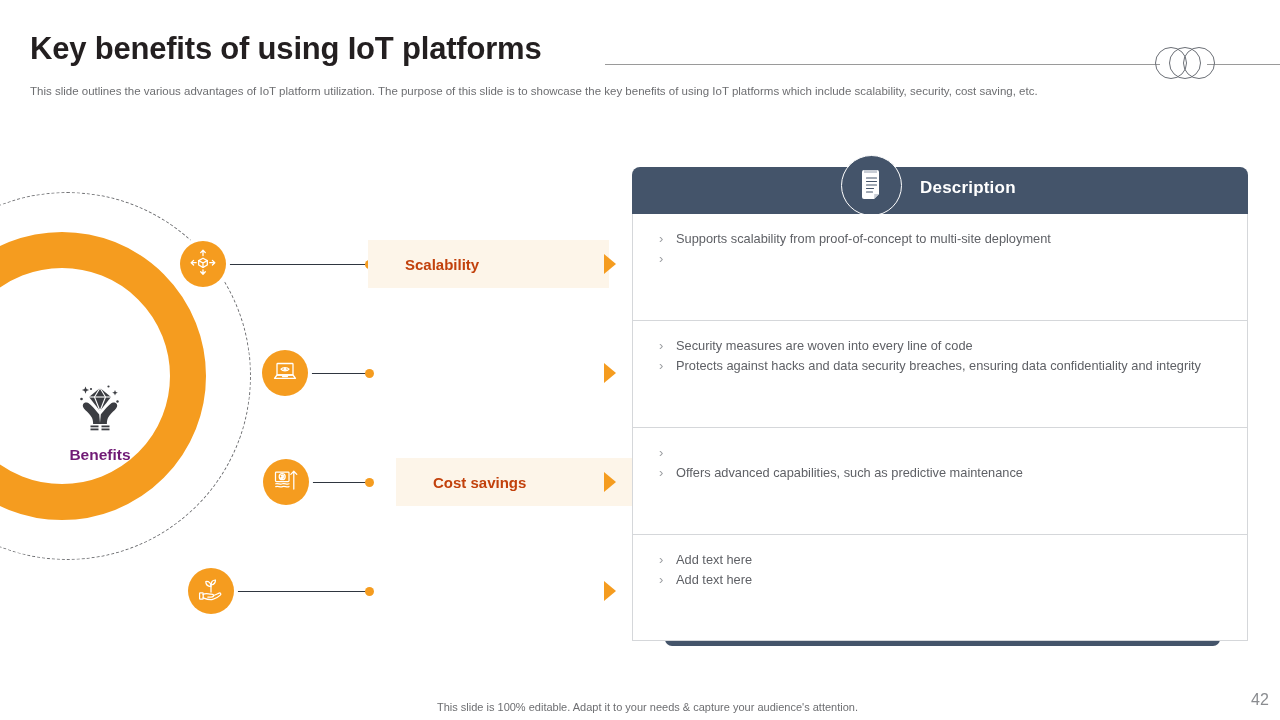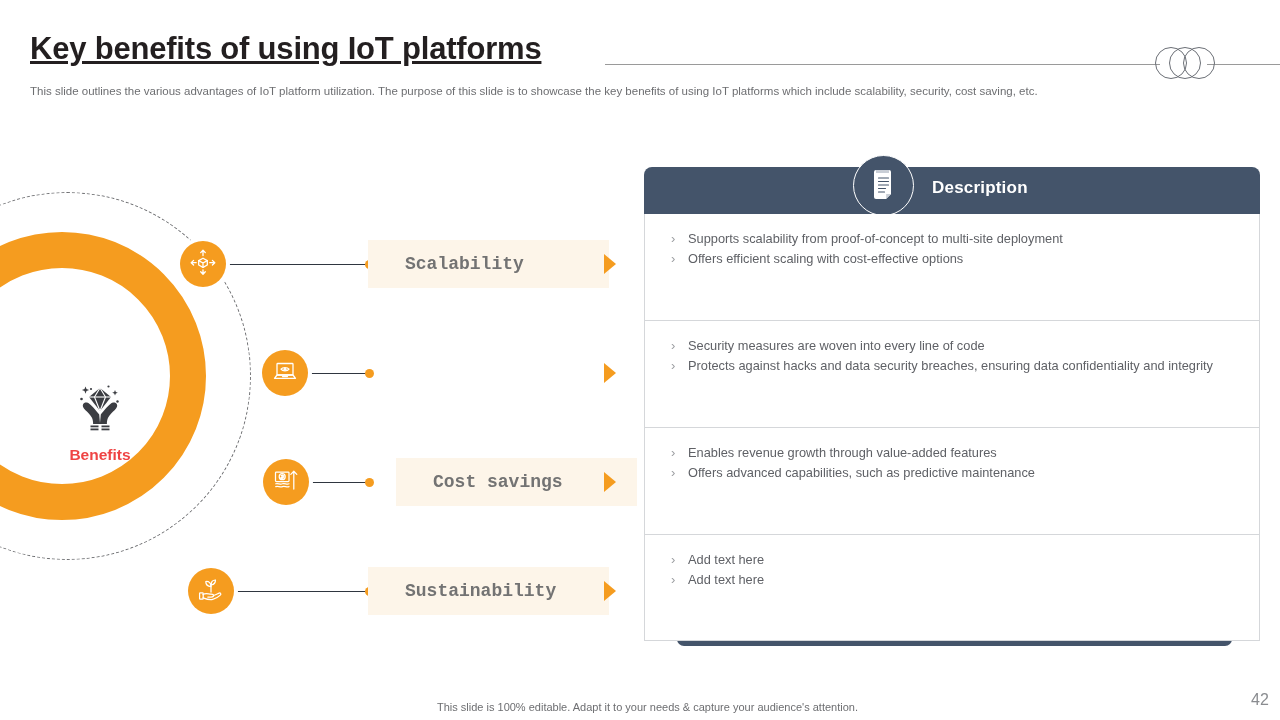--- a/index.html
+++ b/index.html
@@ -18,21 +18,20 @@
   
   .slide-title {
     position: absolute;
     left: 30px;
     top: 31px;
     font-size: 31px;
     font-weight: bold;
     color: #231f20;
     letter-spacing: -0.2px;
     white-space: nowrap;
-    text-decoration: underline;
   }
   .title-rule {
     position: absolute;
     left: 605px;
     top: 64px;
     width: 555px;
     height: 1px;
     background: #9a9a9a;
   }
   .title-rule-right {
@@ -105,21 +104,21 @@
     left: 38px;
     top: 240px;
     width: 124px;
     text-align: center;
   }
   .center-icon { display: block; margin: 0 auto; }
   .center-label {
     margin-top: 6px;
     font-size: 15.5px;
     font-weight: bold;
-    color: #ef4444;
+    color: #701a75;
   }
 
   .node {
     position: absolute;
     width: 46px;
     height: 46px;
     border-radius: 50%;
     background: #f59c1f;
     box-shadow: 0 0 0 4px #ffffff;
     display: flex;
@@ -145,43 +144,41 @@
     position: absolute;
     left: 368px;
     width: 241px;
     height: 48px;
     background: #fdf5e9;
     display: flex;
     align-items: center;
   }
   .pill-text {
     margin-left: 37px;
-    font-size: 18px;
+    font-size: 15px;
     font-weight: bold;
-    color: #737373;
-    font-family: Liberation Mono, monospace;
+    color: #c2410c;
   }
   .pill-arrow {
     position: absolute;
     left: 604px;
     width: 0;
     height: 0;
     border-left: 12px solid #f59c1f;
     border-top: 10px solid transparent;
     border-bottom: 10px solid transparent;
   }
 
   
   .panel {
     position: absolute;
     left: 632px;
     top: 167px;
     width: 616px;
     height: 479px;
-    margin-left: 12px;
   }
   .panel-base {
     position: absolute;
     left: 33px;
     top: 469px;
     width: 555px;
     height: 10px;
     background: #44546a;
     border-radius: 0 0 7px 7px;
   }
@@ -397,23 +394,20 @@
   </div>
   <div class="pill-arrow" style="top:114px;"></div>
 
   <div class="pill-arrow" style="top:223px;"></div>
 
   <div class="pill" style="top:318px;margin-left:28px;">
     <span class="pill-text">Cost savings</span>
   </div>
   <div class="pill-arrow" style="top:332px;"></div>
 
-  <div class="pill" style="top:427px;">
-    <span class="pill-text">Sustainability</span>
-  </div>
   <div class="pill-arrow" style="top:441px;"></div>
 </div>
 
 <div class="panel">
   <div class="panel-base"></div>
 
   <div class="panel-head">
     <div class="panel-head-title">Description</div>
   </div>
 
@@ -438,39 +432,37 @@
 
   <div class="panel-body">
 
     <div class="desc-section">
       <div class="desc-item">
         <span class="desc-chev">›</span>
         <span class="desc-text">Supports scalability from proof-of-concept to multi-site deployment</span>
       </div>
       <div class="desc-item">
         <span class="desc-chev">›</span>
-        <span class="desc-text">Offers efficient scaling with cost-effective options</span>
       </div>
     </div>
 
     <div class="desc-section">
       <div class="desc-item">
         <span class="desc-chev">›</span>
         <span class="desc-text">Security measures are woven into every line of code</span>
       </div>
       <div class="desc-item">
         <span class="desc-chev">›</span>
         <span class="desc-text">Protects against hacks and data security breaches, ensuring data confidentiality and integrity</span>
       </div>
     </div>
 
     <div class="desc-section">
       <div class="desc-item">
         <span class="desc-chev">›</span>
-        <span class="desc-text">Enables revenue growth through value-added features</span>
       </div>
       <div class="desc-item">
         <span class="desc-chev">›</span>
         <span class="desc-text">Offers advanced capabilities, such as predictive maintenance</span>
       </div>
     </div>
 
     <div class="desc-section">
       <div class="desc-item">
         <span class="desc-chev">›</span>

